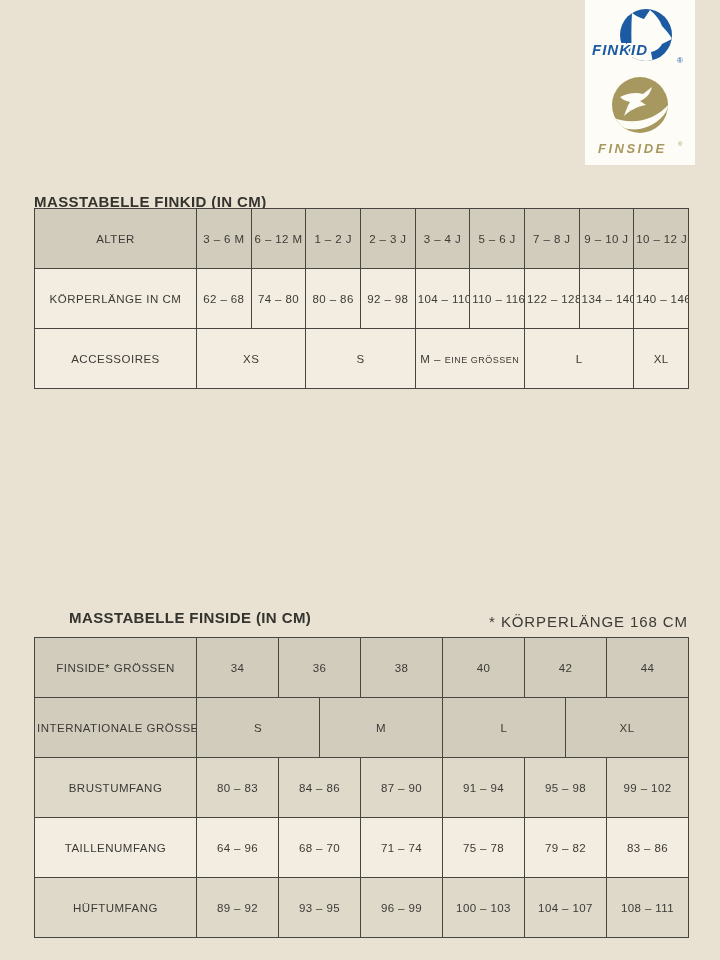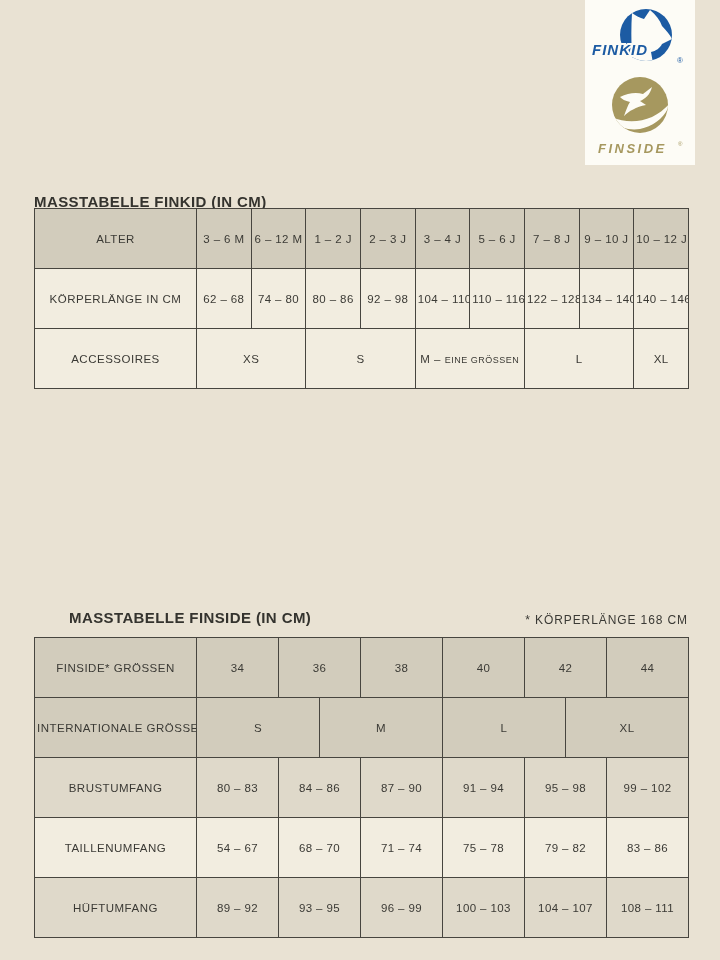--- a/index.html
+++ b/index.html
@@ -15,21 +15,21 @@
     display:flex; flex-direction:column; align-items:center; justify-content:center;
   }
   .title {
     position:absolute; margin:0; font-size:15px; font-weight:bold;
     letter-spacing:0.4px; color:#34332e; white-space:nowrap;
   }
   .t1 { left:34px; top:193px; }
   .t2 { left:34px; top:609px;margin-left:35px; }
   .footnote {
     position:absolute; top:613px; right:32px;
-    font-size:12px; letter-spacing:0.9px; white-space:nowrap;
+    font-size:15px; letter-spacing:0.9px; white-space:nowrap;
   }
   table.sizes {
     position:absolute; left:34px; width:654px;
     border-collapse:collapse; table-layout:fixed;
   }
   .t-finkid  { top:208px; }
   .t-finside { top:637px; }
   td {
     border:1px solid var(--border,#47453f);
     text-align:center; vertical-align:middle;
@@ -151,21 +151,21 @@
         <td class="lbl">BRUSTUMFANG</td>
         <td colspan="2">80 – 83</td>
         <td colspan="2">84 – 86</td>
         <td colspan="2">87 – 90</td>
         <td colspan="2">91 – 94</td>
         <td colspan="2">95 – 98</td>
         <td colspan="2">99 – 102</td>
       </tr>
       <tr class="r-light">
         <td class="lbl">TAILLENUMFANG</td>
-        <td colspan="2">54 – 67</td>
+        <td colspan="2">64 – 96</td>
         <td colspan="2">68 – 70</td>
         <td colspan="2">71 – 74</td>
         <td colspan="2">75 – 78</td>
         <td colspan="2">79 – 82</td>
         <td colspan="2">83 – 86</td>
       </tr>
       <tr class="r-med">
         <td class="lbl">HÜFTUMFANG</td>
         <td colspan="2">89 – 92</td>
         <td colspan="2">93 – 95</td>

